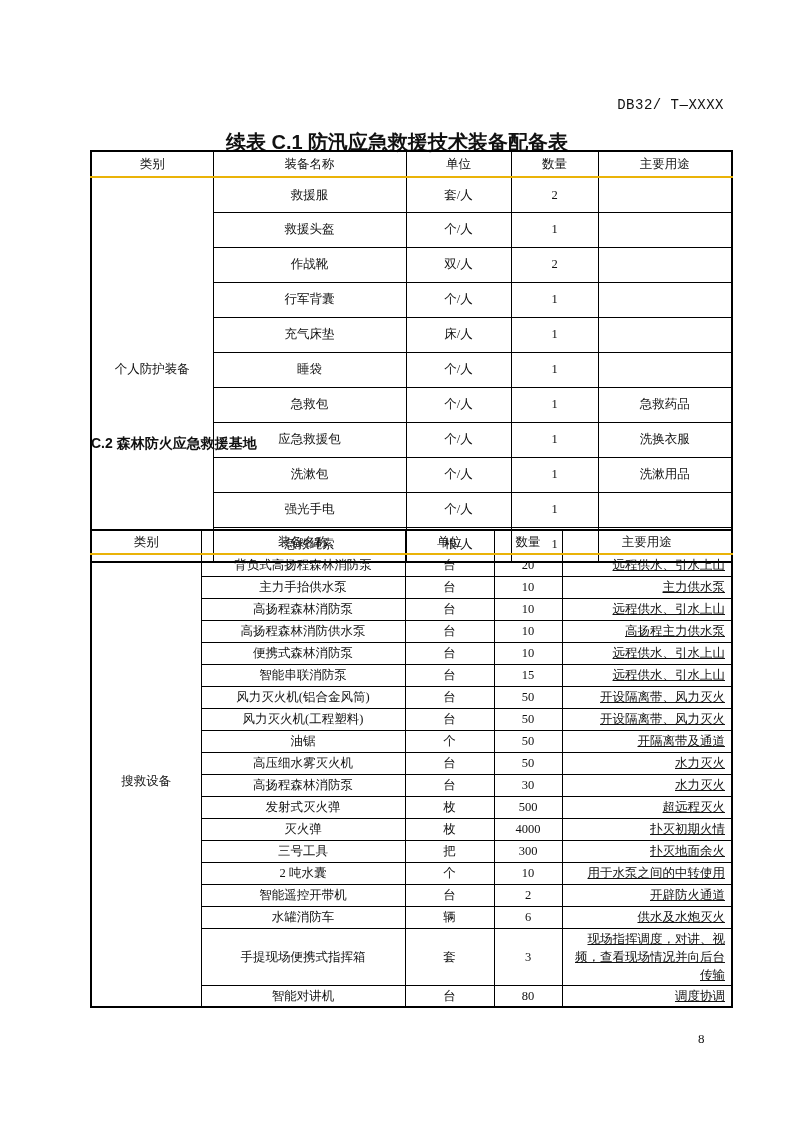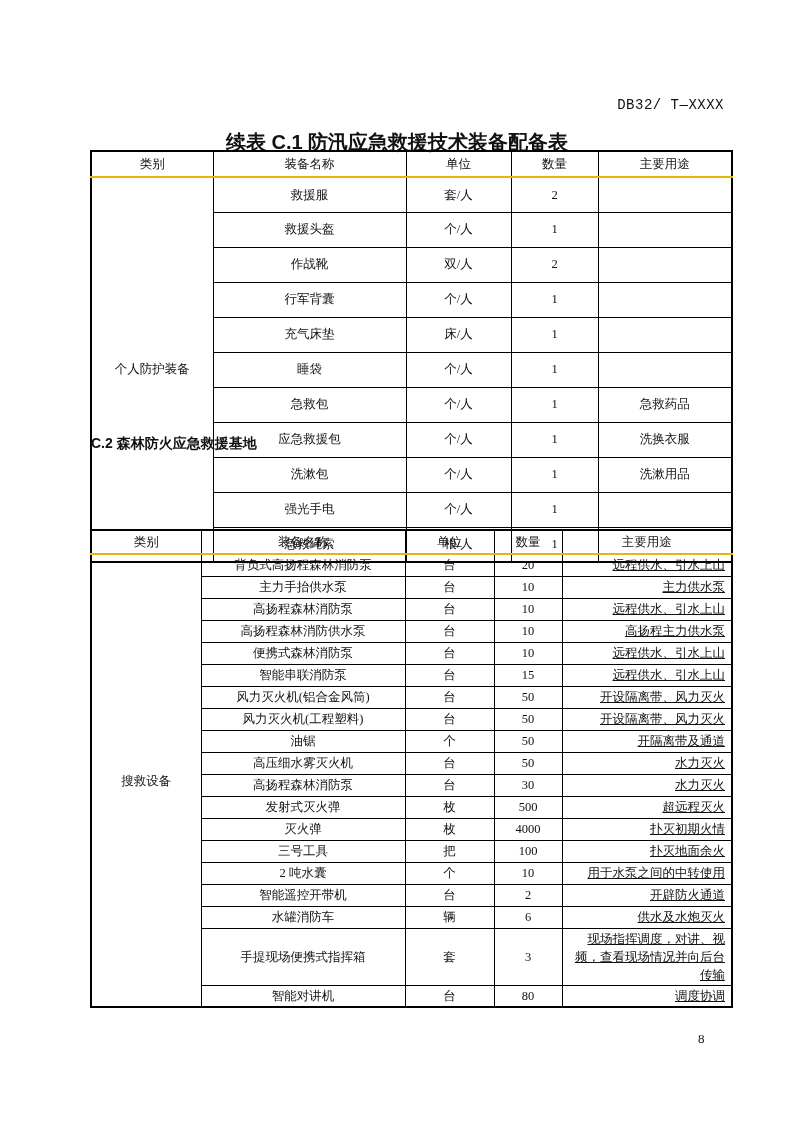--- a/index.html
+++ b/index.html
@@ -279,21 +279,21 @@
         </tr>
         <tr>
           <td class="c0">灭火弹</td>
           <td class="c1">枚</td>
           <td class="c2">4000</td>
           <td class="c3">扑灭初期火情</td>
         </tr>
         <tr>
           <td class="c0">三号工具</td>
           <td class="c1">把</td>
-          <td class="c2">100</td>
+          <td class="c2">300</td>
           <td class="c3">扑灭地面余火</td>
         </tr>
         <tr>
           <td class="c0">2 吨水囊</td>
           <td class="c1">个</td>
           <td class="c2">10</td>
           <td class="c3">用于水泵之间的中转使用</td>
         </tr>
         <tr>
           <td class="c0">智能遥控开带机</td>

